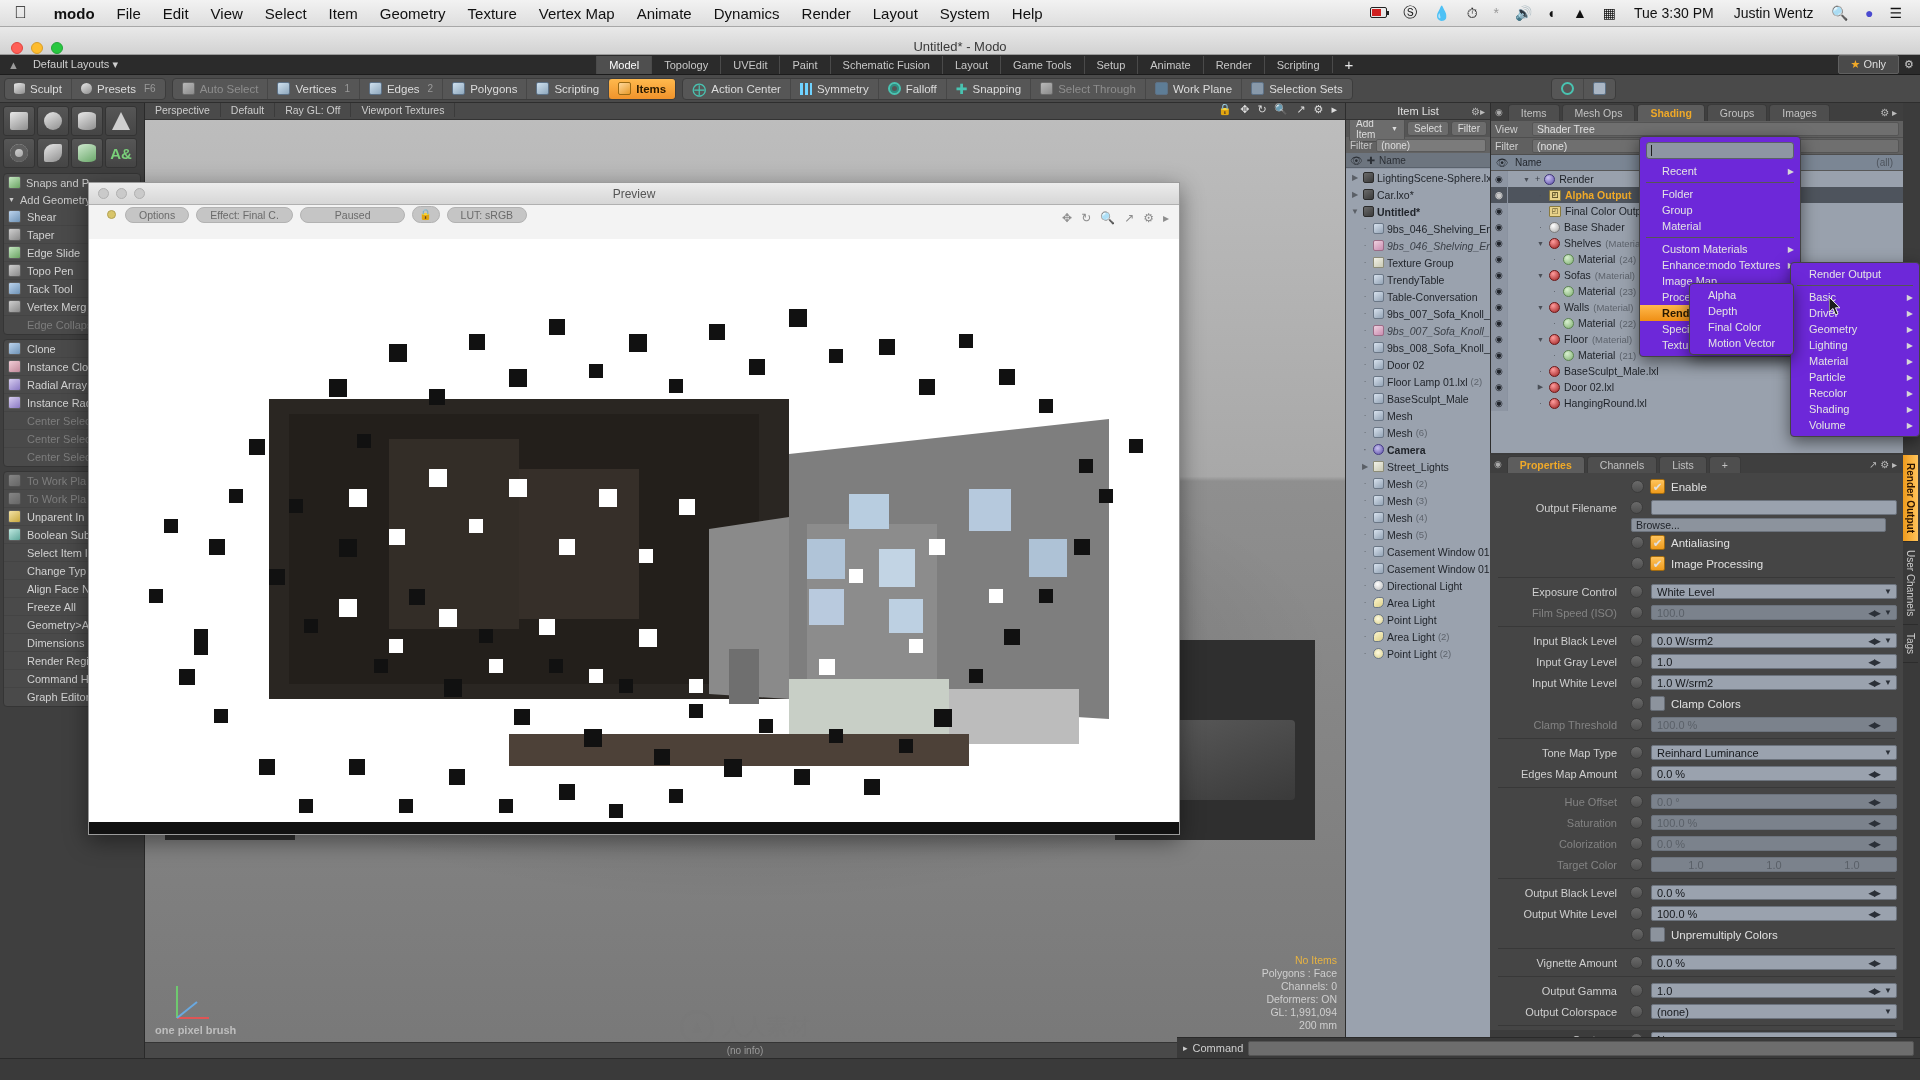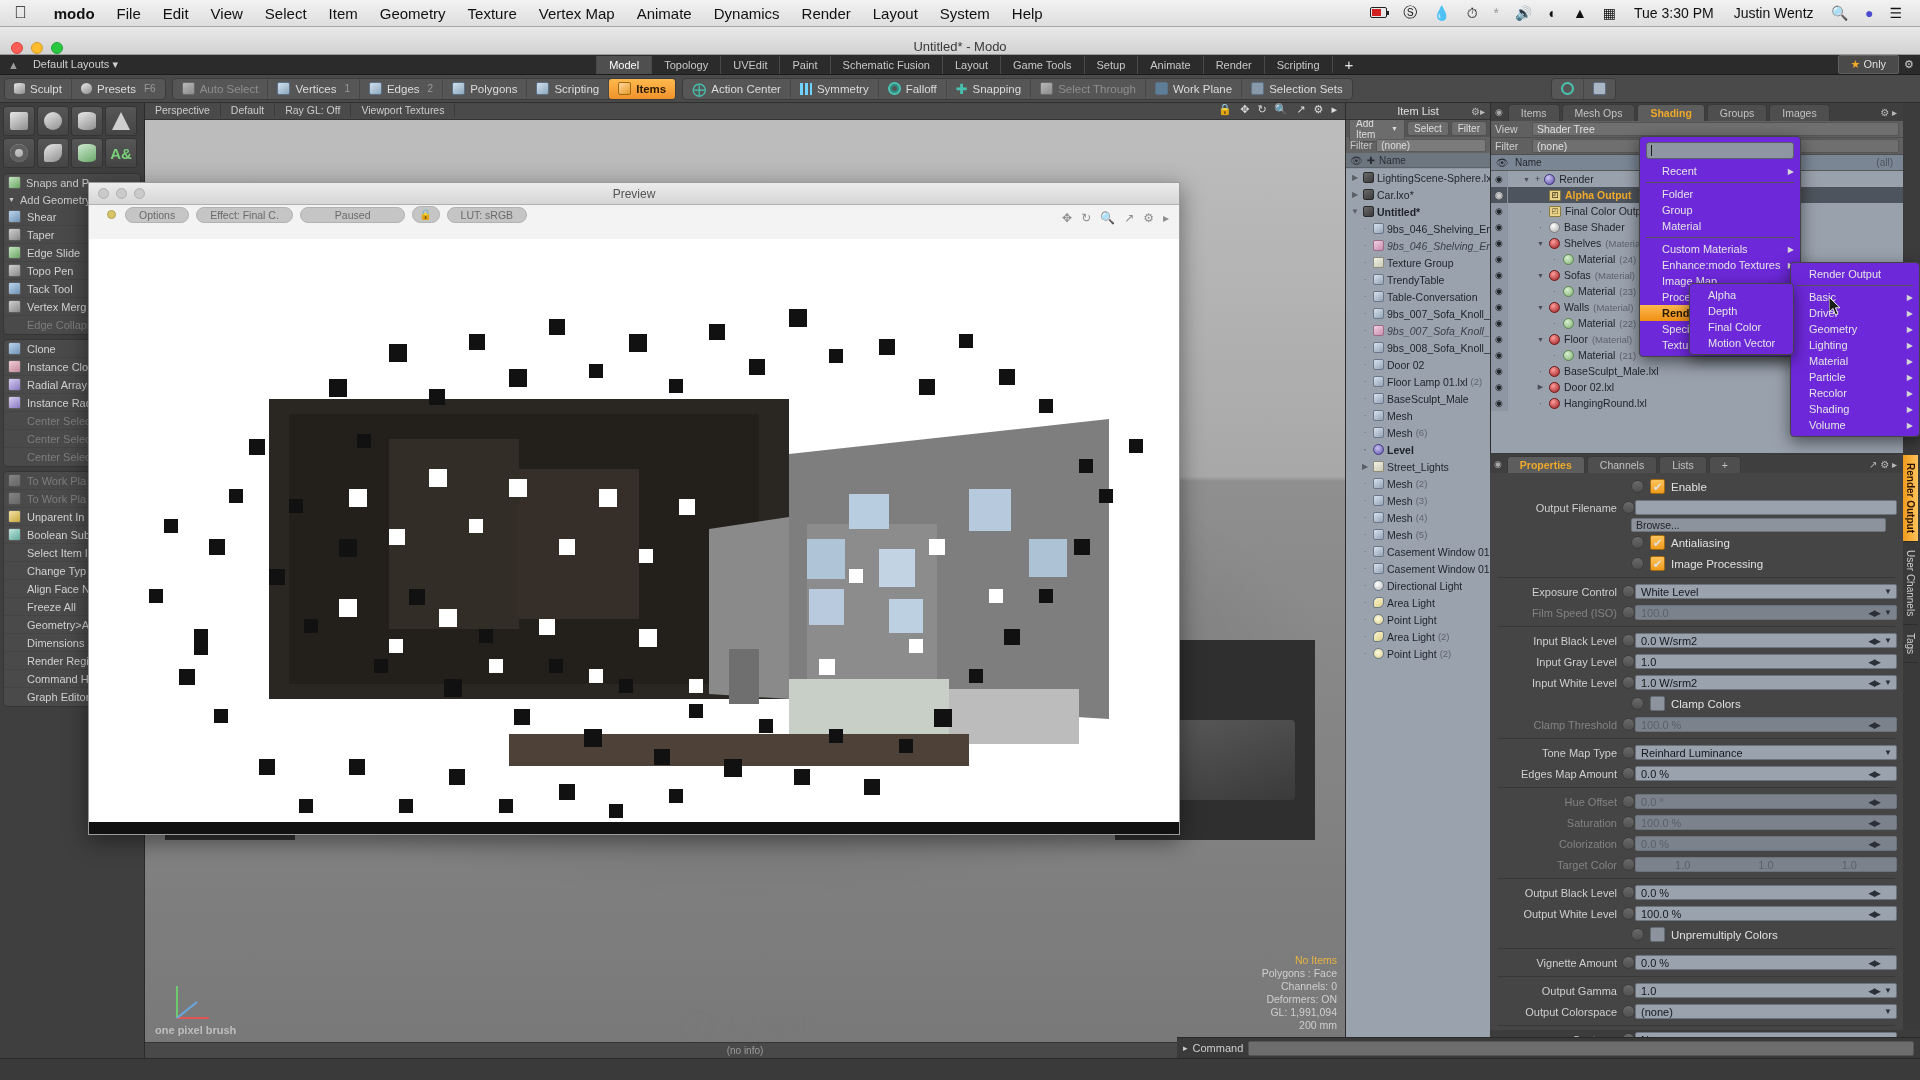--- a/index.html
+++ b/index.html
@@ -228,21 +228,21 @@
   .mitem.hl{background:linear-gradient(#ffb94d,#ef8f15);color:#2a1a00;font-weight:bold}
   .mitem .sm{position:absolute;right:6px;font-size:8px;color:#d6d6d6}
   .mitem.hl .sm{color:#2a1a00}
   .msep{height:1px;background:#565656;margin:3px 6px;}
   .msearch{margin:2px 6px 4px 6px;height:17px;background:#8e96a3;border:1px solid #5a6068;border-radius:3px;
            display:flex;align-items:center;padding:0 4px;}
   .caret{width:1px;height:11px;background:#1c1c1c;}
 
   
   .props{position:absolute;right:17px;top:455px;bottom:50px;width:413px;background:#454545;}
-  .prow{display:flex;align-items:center;height:21px;padding:0 6px 0 0;gap:0;}
+  .prow{display:flex;align-items:center;height:21px;padding:0 6px 0 0;gap:8px;}
   .plabel{width:132px;text-align:right;font-size:11px;color:#cfcfcf;padding-right:5px;flex:none}
   .plabel.dim{color:#838383}
   .pknob{width:13px;height:13px;border-radius:50%;background:linear-gradient(#6a6a6a,#4f4f4f);
          border:1px solid #3c3c3c;flex:none}
   .pfield{flex:1;height:15px;background:#9aa2ae;border:1px solid #6c737d;border-radius:2px;
           display:flex;align-items:center;padding:0 5px;font-size:11px;color:#15181c;position:relative;}
   .pfield.dim{background:#7b828c;color:#5a6068}
   .pfield .dd{position:absolute;right:4px;font-size:8px;color:#2b3038}
   .pfield .sp{position:absolute;right:16px;font-size:9px;color:#2b3038;letter-spacing:-1px}
   .pcheck{width:15px;height:15px;border-radius:2px;background:linear-gradient(#ffc45c,#ef9b1c);
@@ -898,21 +898,21 @@
         </div>
         <div class="irow" style="padding-left: 14px;">
           <span class="tw">·</span>
           <span class="ico "></span>
           <span>Mesh</span>
           <span class="cnt">(6)</span>
         </div>
         <div class="irow bold" style="padding-left: 14px;">
           <span class="tw">·</span>
           <span class="ico cam"></span>
-          <span>Level</span>
+          <span>Camera</span>
         </div>
         <div class="irow" style="padding-left: 14px;">
           <span class="tw">▶</span>
           <span class="ico folder"></span>
           <span>Street_Lights</span>
         </div>
         <div class="irow" style="padding-left: 14px;">
           <span class="tw">·</span>
           <span class="ico "></span>
           <span>Mesh</span>

